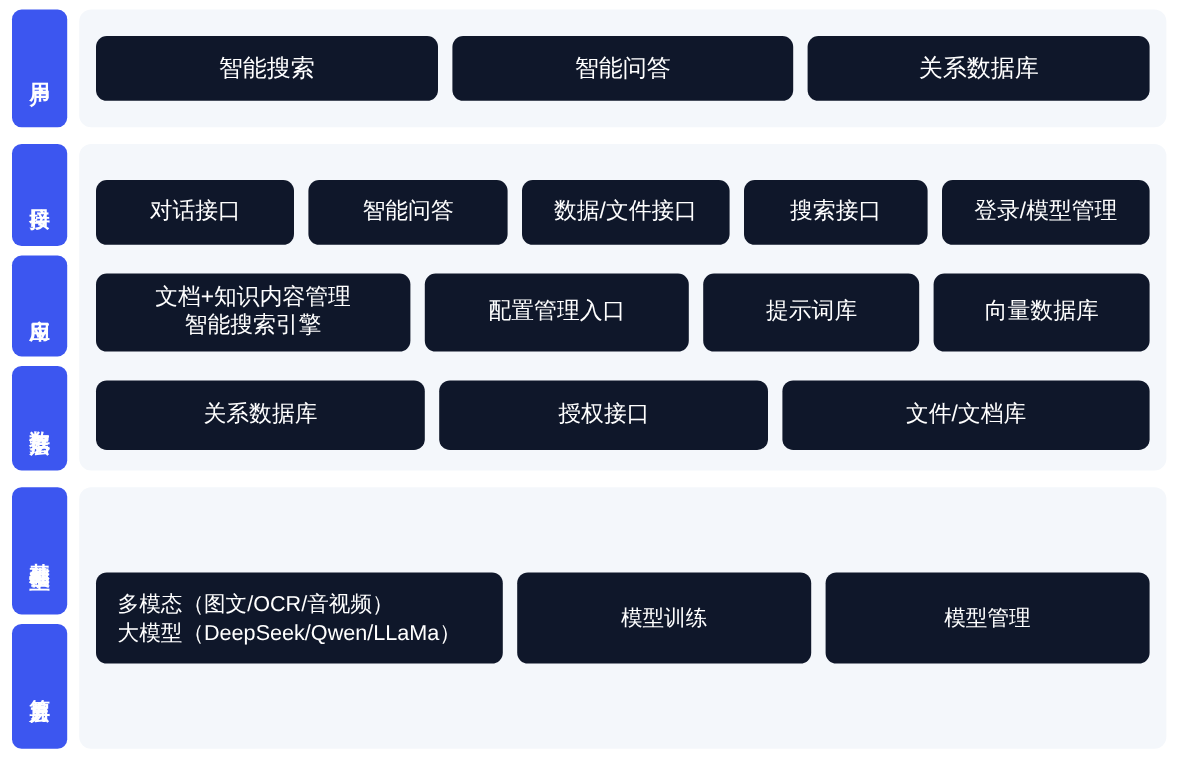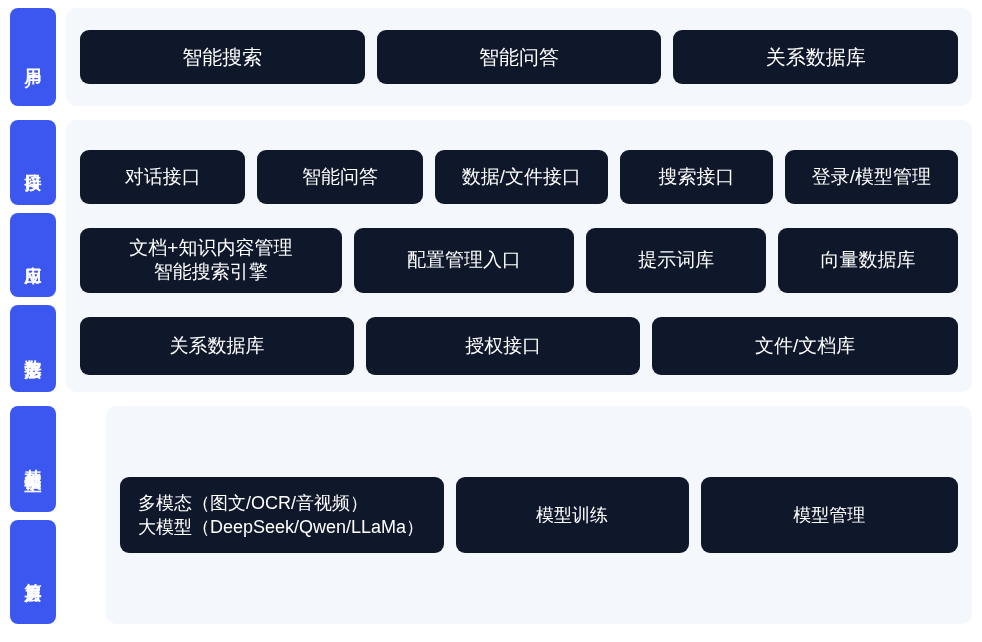--- a/index.html
+++ b/index.html
@@ -101,21 +101,21 @@
   .band-mid { height: 272px; }
   .band-mid .panel { gap: 12px; padding: 12px 14px; }
   .band-mid .row { height: 54px; margin-top: 12px; }
   .band-mid .row-1 .box { font-size: 19px; }
   .band-mid .row-2 { height: 65px; }
   .band-mid .row-2 .box { font-size: 19px; }
   .band-mid .row-3 { height: 58px; }
   .band-mid .row-3 .box { font-size: 19px; }
 
   
-  .band-low { height: 218px; gap: 40px; }
+  .band-low { height: 218px; }
   .band-low .panel { gap: 12px; padding: 12px 14px; }
   .band-low .row-1 { height: 76px; }
   .band-low .row-2 { height: 84px; }
   .band-low .box { font-size: 18px; }
   .band-low .row-1 .box.multi { font-size: 18px; text-align: left; justify-content: flex-start; padding-left: 18px; line-height: 1.35; }
 </style>
 </head>
 <body>
 
 <div class="diagram">

